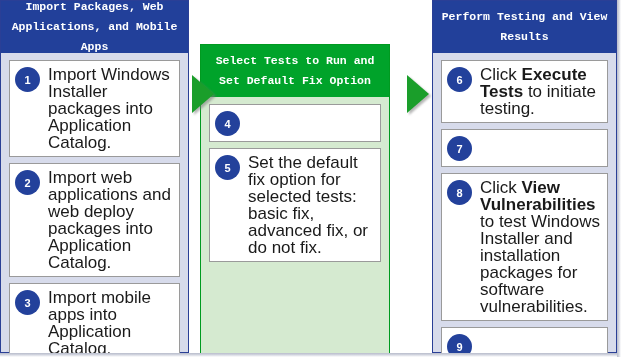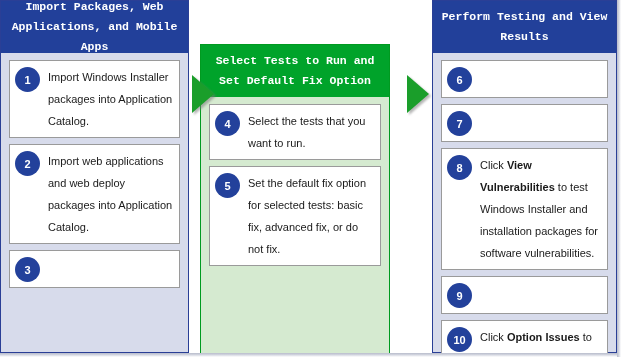--- a/index.html
+++ b/index.html
@@ -99,22 +99,22 @@
     display: flex;
     align-items: center;
     justify-content: center;
     margin-right: 8px;
     margin-top: 1px;
     letter-spacing: -0.2px;
   }
 
   .card-text {
     flex: 1 1 auto;
-    font-size: 11px;
-    line-height: 22px;
+    font-size: 17px;
+    line-height: 17px;
     color: #1a1a1a;
   }
   .card-text b { font-weight: bold; }
 
   
   .arrow {
     position: absolute;
     width: 0;
     height: 0;
     border-top: 19px solid transparent;
@@ -134,43 +134,44 @@
         <div class="card">
           <div class="badge">1</div>
           <div class="card-text"><span>Import Windows Installer packages into Application Catalog.</span></div>
         </div>
         <div class="card">
           <div class="badge">2</div>
           <div class="card-text"><span>Import web applications and web deploy packages into Application Catalog.</span></div>
         </div>
         <div class="card">
           <div class="badge">3</div>
+          <div class="card-text"><span>Import mobile apps into Application Catalog.</span></div>
         </div>
       </div>
   </div>
 
   <div class="column col-green" id="col-1" style="left:200px; width:190px; height:320px;margin-top:44px;">
     <div class="col-head head-green" style="height:52px;">Select Tests to Run and Set Default Fix Option</div>
     <div class="col-body" id="body-1">
         <div class="card">
           <div class="badge">4</div>
-          <div class="card-text"><span>Select the tests that you want to run.</span></div>
         </div>
         <div class="card">
           <div class="badge">5</div>
           <div class="card-text"><span>Set the default fix option for selected tests: basic fix, advanced fix, or do not fix.</span></div>
         </div>
       </div>
   </div>
 
   <div class="column col-blue" id="col-2" style="left:432px; width:185px; height:353px;">
     <div class="col-head head-blue" style="height:52px;">Perform Testing and View Results</div>
     <div class="col-body" id="body-2">
         <div class="card">
           <div class="badge">6</div>
+          <div class="card-text"><span>Click </span><b>Execute Tests</b><span> to initiate testing.</span></div>
         </div>
         <div class="card">
           <div class="badge">7</div>
         </div>
         <div class="card">
           <div class="badge">8</div>
           <div class="card-text"><span>Click </span><b>View Vulnerabilities</b><span> to test Windows Installer and installation packages for software vulnerabilities.</span></div>
         </div>
         <div class="card">
           <div class="badge">9</div>

